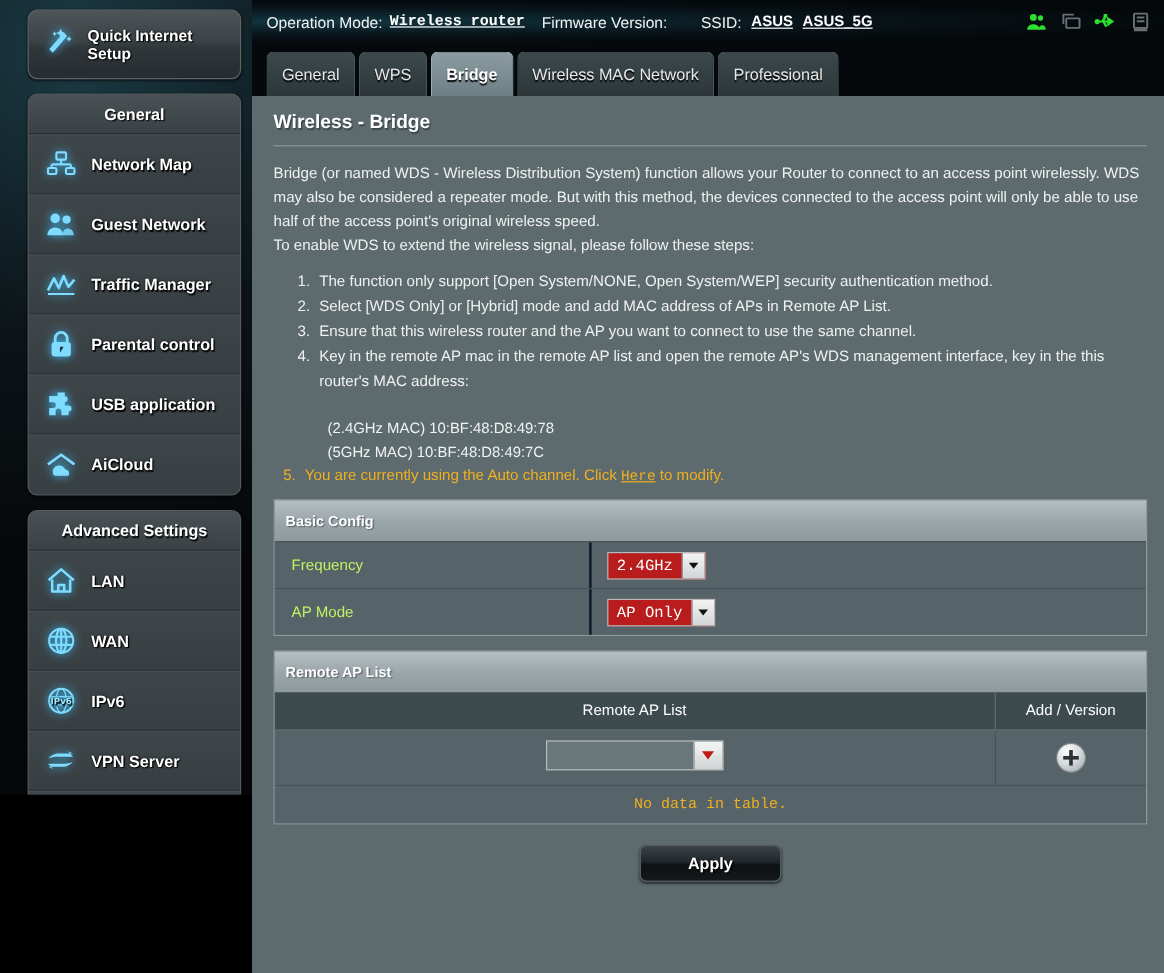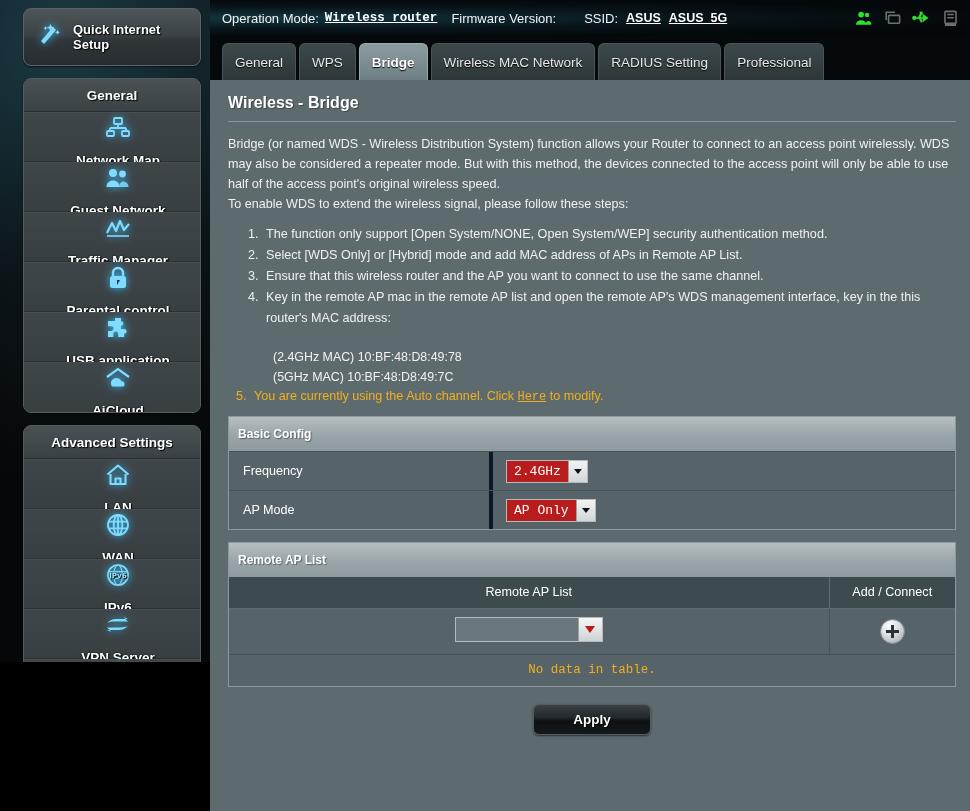--- a/index.html
+++ b/index.html
@@ -47,21 +47,21 @@
     text-shadow: 1px 1px 1px #000;
   }
   .nav-item {
     height: 50px; display:flex; align-items:center; gap:10px;
     padding-left: 12px;
     border-bottom: 1px solid #2c3134;
     border-top: 1px solid #474e52;
     background: linear-gradient(to bottom,#3f4649 0%, #383f42 100%);
     color:#fff; font-weight:bold; font-size:13.5px;
     text-shadow: 1px 1px 1px #000, 0 0 2px #000;
-    cursor:pointer; position: relative; flex-direction: column;
+    cursor:pointer; position: relative;
   }
   .nav-item:last-child { border-bottom: none; }
   .nav-item.active {
     background: linear-gradient(to bottom,#7fa9cb 0%, #4d86b5 30%, #2f73ab 75%, #3f81b9 100%);
   }
   .nav-item.active::after{
     content:""; position:absolute; right:-11px; top:9px;
     border-top: 16px solid transparent;
     border-bottom: 16px solid transparent;
     border-left: 12px solid #3f81b9;
@@ -128,21 +128,21 @@
   
   .panel { margin-top: 12px; border: 1px solid #8d999c; }
   .panel-head {
     height: 34px; display:flex; align-items:center; padding-left: 9px;
     background: linear-gradient(to bottom, #b5bec1 0%, #9aa5a9 55%, #8e9a9e 100%);
     color:#ffffff; font-weight:bold; font-size:12px; text-shadow: 1px 1px 1px #5a6366;
   }
   .frow { display:flex; border-top:1px solid #46545a; background:#566368; min-height:39px; }
   .frow:first-of-type { border-top:none; }
   .fkey { width: 264px; flex:0 0 264px; display:flex; align-items:center; padding-left:14px;
-          color:#ffffff; font-size:12.6px; border-right:4px solid #0f172a; }
+          color:#bef264; font-size:12.6px; border-right:2px solid #0f172a; }
   .fval { flex:1 1 auto; display:flex; align-items:center; padding-left:13px; gap:6px; }
 
   .sel {
     display:inline-flex; align-items:stretch; height:23px;
     border:1px solid #b3bbbd; background:#b91c1c;
   }
   .sel .txt { display:flex; align-items:center; padding:0 7px; color:#ffffff;
      font-family:"Liberation Mono", monospace; font-size:13px; }
   .sel .arw { width:19px; border-left:1px solid #9aa3a6;
      background: linear-gradient(to bottom,#f3f3f3 0%, #d2d6d7 100%);
@@ -400,21 +400,20 @@
           </svg>
         </span>
       </div>
     </div>
 
     <div id="tabbar">
       <div class="tab">General</div>
       <div class="tab">WPS</div>
       <div class="tab active">Bridge</div>
       <div class="tab">Wireless MAC Network</div>
-      <div class="tab">RADIUS Setting</div>
       <div class="tab">Professional</div>
     </div>
 
     <div id="content">
       <h1 class="page-title">Wireless - Bridge</h1>
       <div class="rule"></div>
 
       <p class="desc">Bridge (or named WDS - Wireless Distribution System) function allows your Router to connect to an access point wirelessly. WDS may also be considered a repeater mode. But with this method, the devices connected to the access point will only be able to use half of the access point's original wireless speed.</p>
       <p class="desc">To enable WDS to extend the wireless signal, please follow these steps:</p>
 
@@ -465,21 +464,21 @@
         </div>
 
       </div>
 
       <div class="panel">
         <div class="panel-head">Remote AP List</div>
         <table class="tbl">
           <thead>
             <tr>
               <th style="width:600px;">Remote AP List</th>
-              <th>Add / Connect</th>
+              <th>Add / Version</th>
             </tr>
           </thead>
           <tbody>
             <tr>
               <td>
                 <span class="apsel">
                   <span class="fill"></span>
                   <span class="arw">
                       <i></i>
                     </span>

